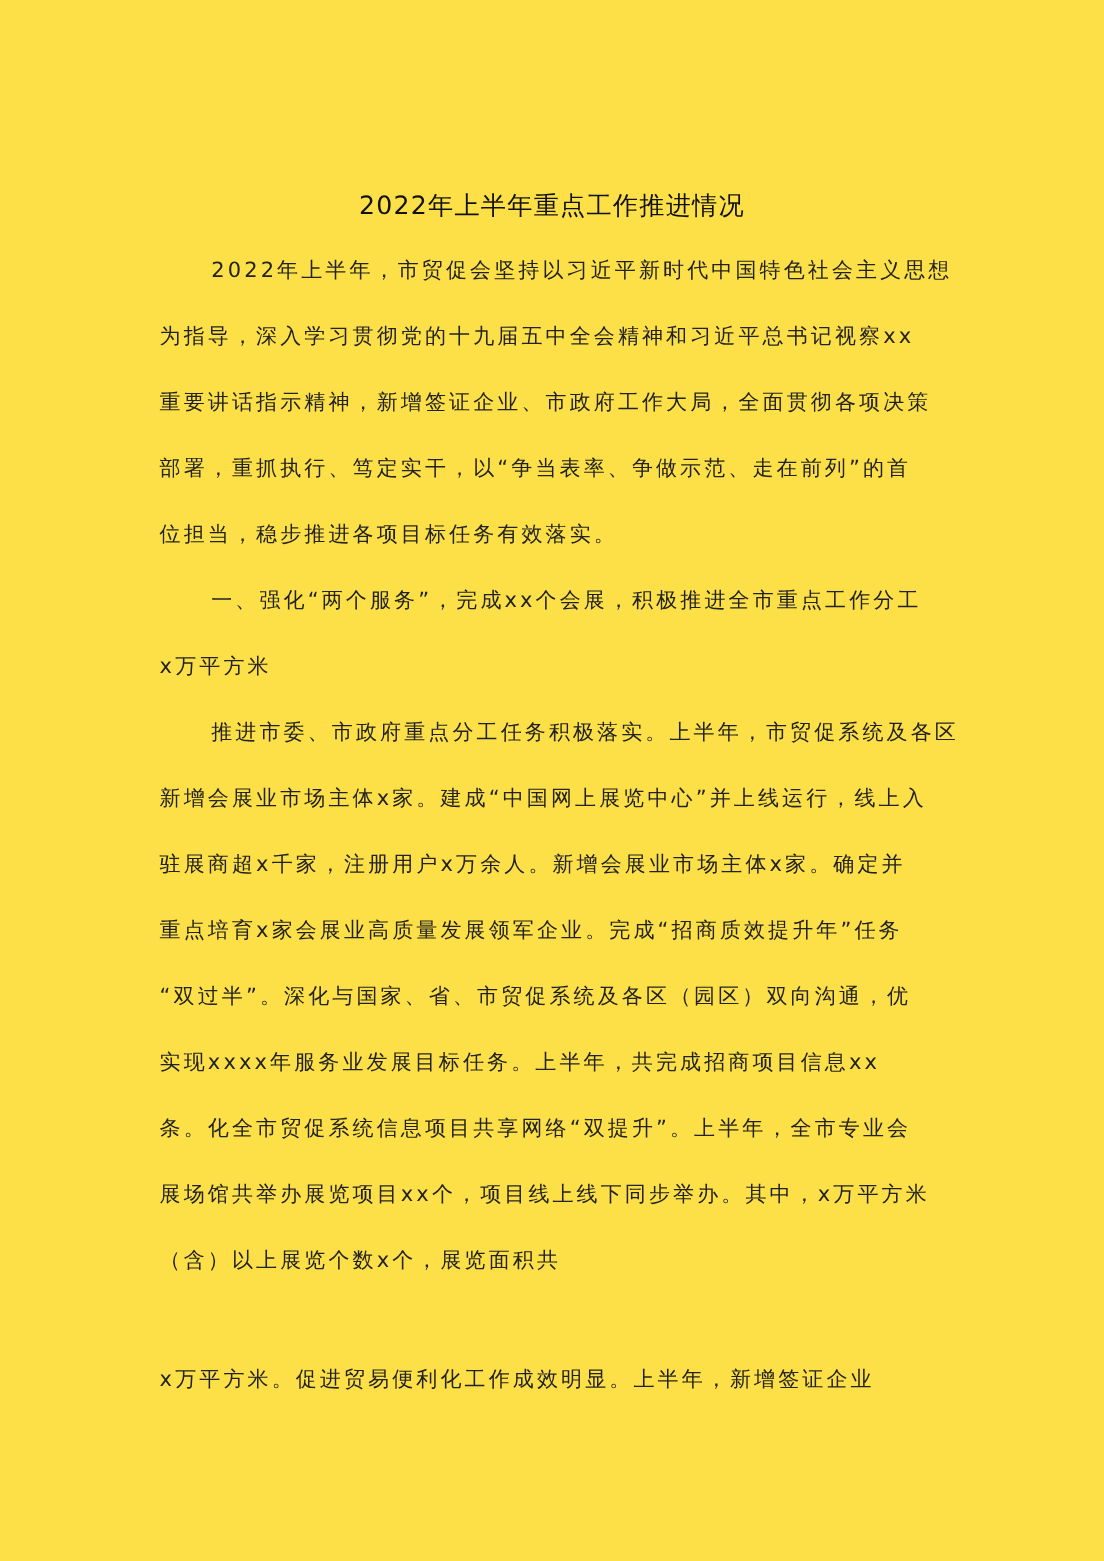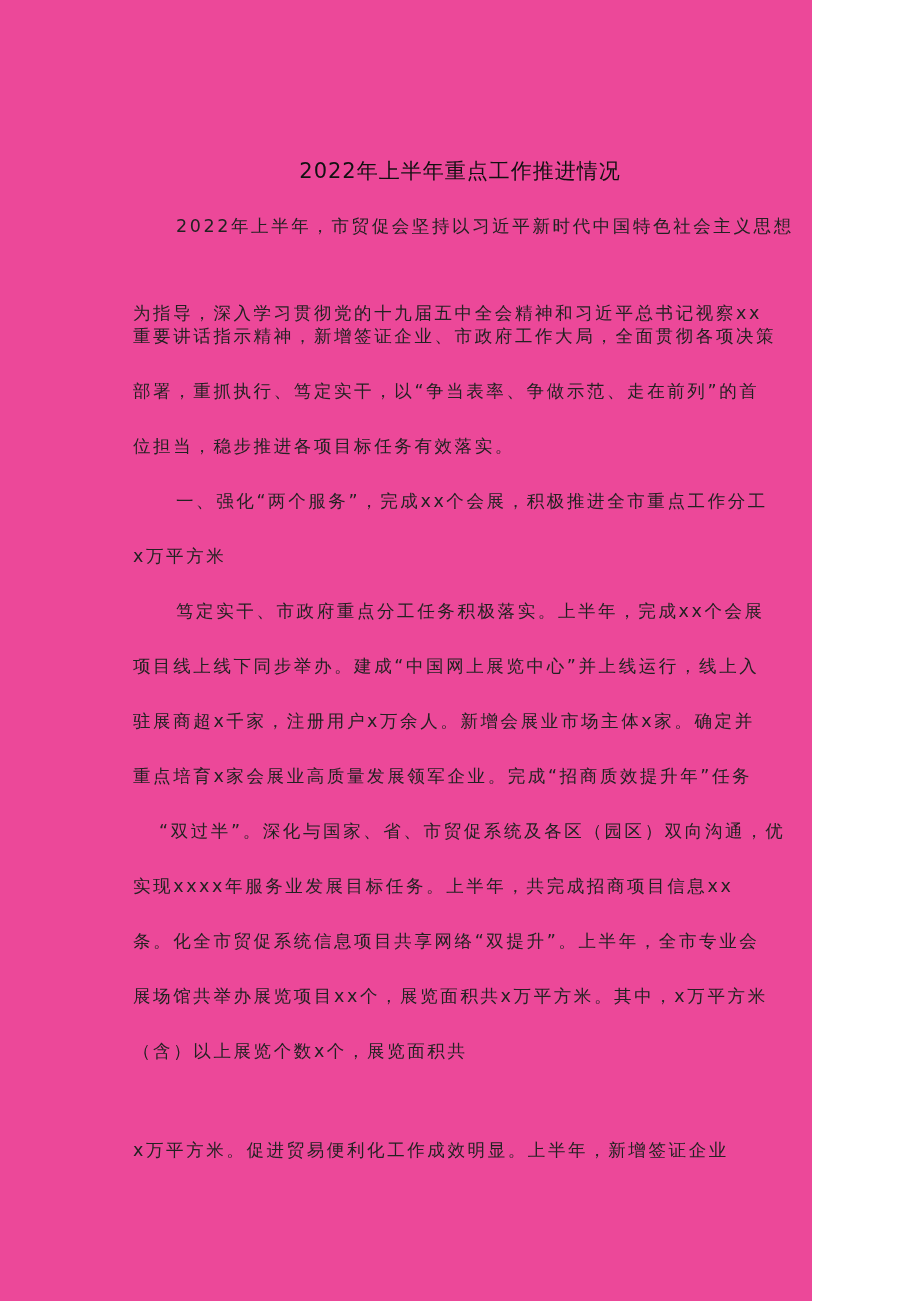--- a/index.html
+++ b/index.html
@@ -11,22 +11,22 @@
       width: 920px;
       height: 1301px;
       position: relative;
       overflow: hidden;
       font-family: "DejaVu Sans", "Liberation Sans", sans-serif;
       color: #1a1a1a;
     }
     .page {
       position: absolute;
       left: 0; top: 0;
-      width: 812px; height: 1301px;
-      background: #ec4899;
+      width: 920px; height: 1301px;
+      background: #fde047;
     }
     .title {
       position: absolute;
       left: 0;
       width: 920px;
       top: 156px;
       text-align: center;
       font-size: 21px;
       line-height: 30px;
       letter-spacing: 1px;
@@ -44,30 +44,30 @@
     }
     .indent { left: 176px; }
   </style>
 </head>
 <body>
 
 <div class="page">
   <div class="title">2022年上半年重点工作推进情况</div>
   <div id="body-lines">
       <div class="line indent" style="top: 213px;">2022年上半年，市贸促会坚持以习近平新时代中国特色社会主义思想</div>
-      <div class="line" style="top: 268px; margin-top: 32px;">为指导，深入学习贯彻党的十九届五中全会精神和习近平总书记视察xx</div>
+      <div class="line" style="top: 268px;">为指导，深入学习贯彻党的十九届五中全会精神和习近平总书记视察xx</div>
       <div class="line" style="top: 323px;">重要讲话指示精神，新增签证企业、市政府工作大局，全面贯彻各项决策</div>
       <div class="line" style="top: 378px;">部署，重抓执行、笃定实干，以“争当表率、争做示范、走在前列”的首</div>
       <div class="line" style="top: 433px;">位担当，稳步推进各项目标任务有效落实。</div>
       <div class="line indent" style="top: 488px;">一、强化“两个服务”，完成xx个会展，积极推进全市重点工作分工</div>
       <div class="line" style="top: 543px;">x万平方米</div>
-      <div class="line indent" style="top: 598px;">笃定实干、市政府重点分工任务积极落实。上半年，完成xx个会展</div>
-      <div class="line" style="top: 653px;">项目线上线下同步举办。建成“中国网上展览中心”并上线运行，线上入</div>
+      <div class="line indent" style="top: 598px;">推进市委、市政府重点分工任务积极落实。上半年，市贸促系统及各区</div>
+      <div class="line" style="top: 653px;">新增会展业市场主体x家。建成“中国网上展览中心”并上线运行，线上入</div>
       <div class="line" style="top: 708px;">驻展商超x千家，注册用户x万余人。新增会展业市场主体x家。确定并</div>
       <div class="line" style="top: 763px;">重点培育x家会展业高质量发展领军企业。完成“招商质效提升年”任务</div>
-      <div class="line" style="top: 818px; margin-left: 26px;">“双过半”。深化与国家、省、市贸促系统及各区（园区）双向沟通，优</div>
+      <div class="line" style="top: 818px;">“双过半”。深化与国家、省、市贸促系统及各区（园区）双向沟通，优</div>
       <div class="line" style="top: 873px;">实现xxxx年服务业发展目标任务。上半年，共完成招商项目信息xx</div>
       <div class="line" style="top: 928px;">条。化全市贸促系统信息项目共享网络“双提升”。上半年，全市专业会</div>
-      <div class="line" style="top: 983px;">展场馆共举办展览项目xx个，展览面积共x万平方米。其中，x万平方米</div>
+      <div class="line" style="top: 983px;">展场馆共举办展览项目xx个，项目线上线下同步举办。其中，x万平方米</div>
       <div class="line" style="top: 1038px;">（含）以上展览个数x个，展览面积共</div>
       <div class="line" style="top: 1093px; margin-top: 44px;">x万平方米。促进贸易便利化工作成效明显。上半年，新增签证企业</div>
     </div>
 </div>
 
 </body></html>

